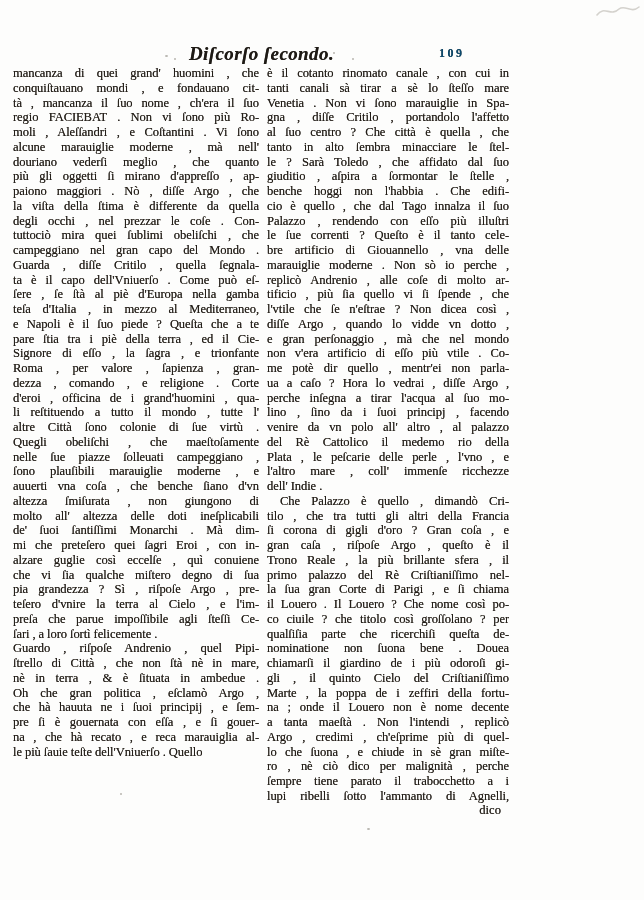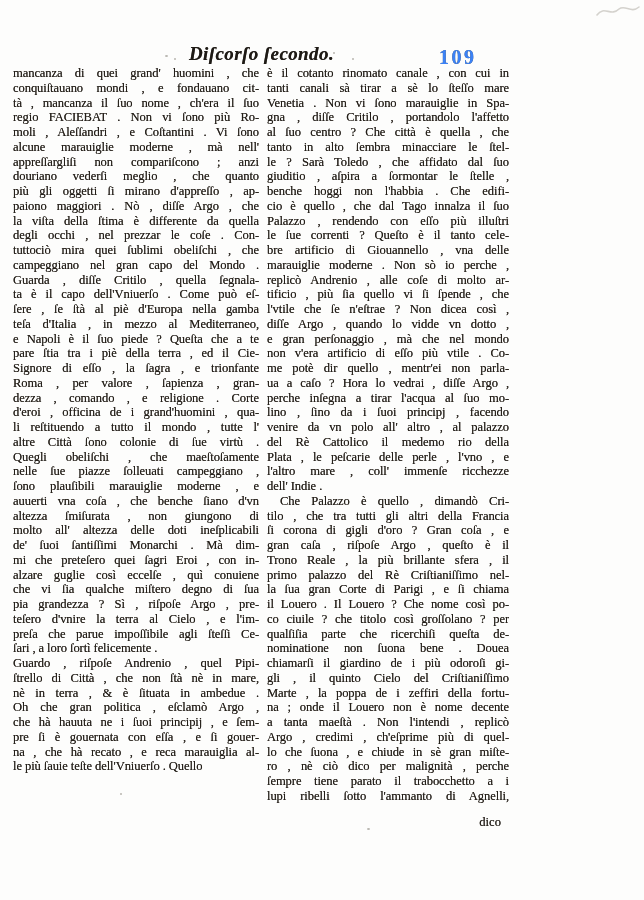--- a/index.html
+++ b/index.html
@@ -7,39 +7,38 @@
     position:relative;width:644px;height:900px;background:#fdfdfc;overflow:hidden;
     font-family:"Liberation Serif","DejaVu Serif",serif;color:#241f19;
   }
   .running-title{
     position:absolute;top:43px;left:189px;
     font-style:italic;font-weight:bold;font-size:19px;letter-spacing:0.4px;
     color:#1e1a15;text-shadow:0 0 0.6px rgba(30,26,20,0.8);white-space:nowrap;
   }
   .page-number{
     position:absolute;top:46px;left:439px;
-    font-weight:bold;font-size:20px;letter-spacing:2.5px;color:#3b82f6;
+    font-weight:bold;font-size:12px;letter-spacing:2.5px;color:#0c4a6e;
     text-shadow:0 0 0.6px rgba(30,26,20,0.8);
   }
   .column{position:absolute;top:66px;}
   .col-left{left:13px;width:246px;}
   .col-right{left:267px;width:242px;}
   .line{
     height:14.75px;line-height:14.75px;font-size:12.6px;
     text-align:justify;text-align-last:justify;overflow:hidden;
     text-shadow:0 0 0.6px rgba(32,27,20,0.75);
     letter-spacing:-0.1px;
   }
   .line.endline{text-align-last:left;}
   .line.indent{text-indent:13px;}
   .catchword{
     position:absolute;top:803px;left:267px;width:234px;
     text-align:right;font-size:12.6px;line-height:14.75px;
     text-shadow:0 0 0.6px rgba(32,27,20,0.75);
-    margin-top:12px;
   }
   .squiggle{position:absolute;top:2px;left:595px;opacity:0.75;}
   .speck{position:absolute;background:#b9b6b0;border-radius:50%;}
 </style>
 </head>
 <body>
 
 <div class="page">
 
   <span class="squiggle">
@@ -52,21 +51,20 @@
 
   <div class="page-number">109</div>
 
   <div class="column col-left">
       <div class="line">mancanza di quei grand' huomini , che</div>
       <div class="line">conquiſtauano mondi , e fondauano cit-</div>
       <div class="line">tà , mancanza il ſuo nome , ch'era il ſuo</div>
       <div class="line">regio FACIEBAT . Non vi ſono più Ro-</div>
       <div class="line">moli , Aleſſandri , e Coſtantini . Vi ſono</div>
       <div class="line">alcune marauiglie moderne , mà nell'</div>
-      <div class="line">appreſſargliſi non compariſcono ; anzi</div>
       <div class="line">douriano vederſi meglio , che quanto</div>
       <div class="line">più gli oggetti ſi mirano d'appreſſo , ap-</div>
       <div class="line">paiono maggiori . Nò , diſſe Argo , che</div>
       <div class="line">la viſta della ſtima è differente da quella</div>
       <div class="line">degli occhi , nel prezzar le coſe . Con-</div>
       <div class="line">tuttociò mira quei ſublimi obeliſchi , che</div>
       <div class="line">campeggiano nel gran capo del Mondo .</div>
       <div class="line">Guarda , diſſe Critilo , quella ſegnala-</div>
       <div class="line">ta è il capo dell'Vniuerſo . Come può eſ-</div>
       <div class="line">ſere , ſe ſtà al piè d'Europa nella gamba</div>

